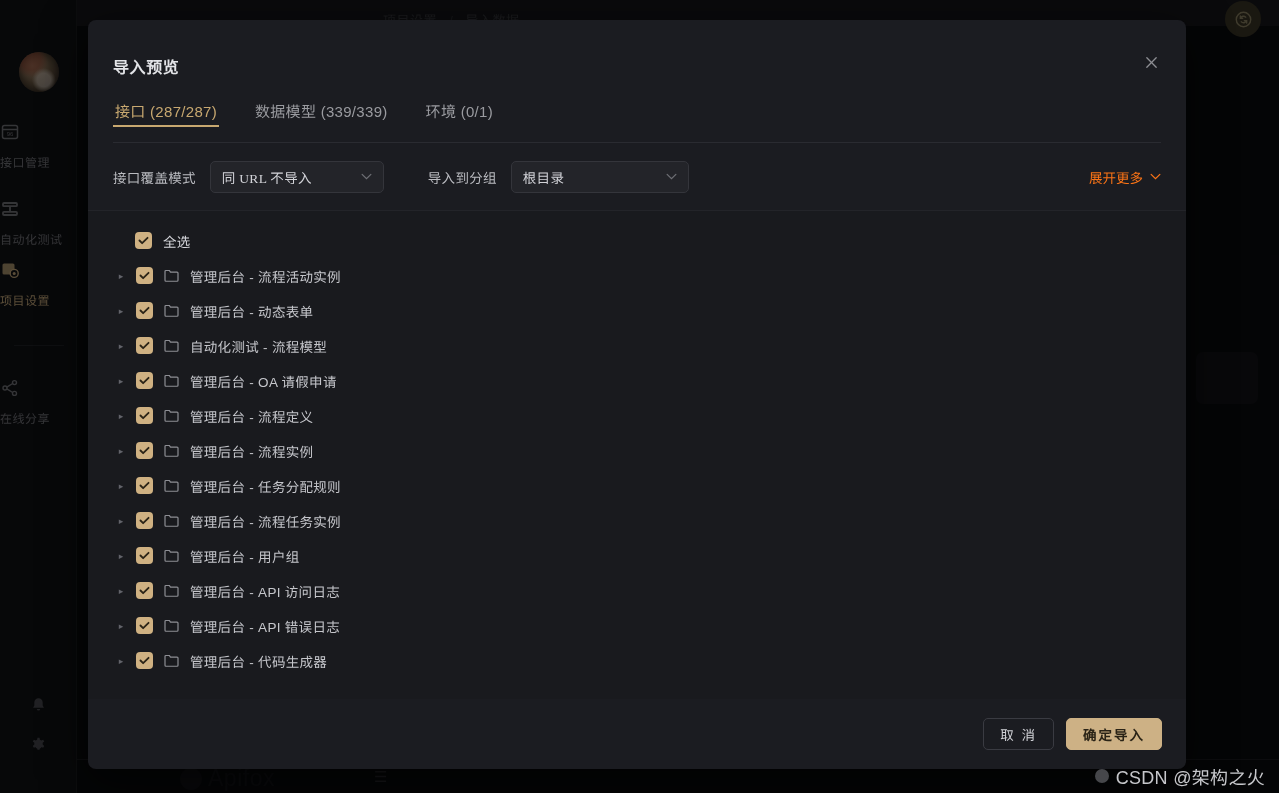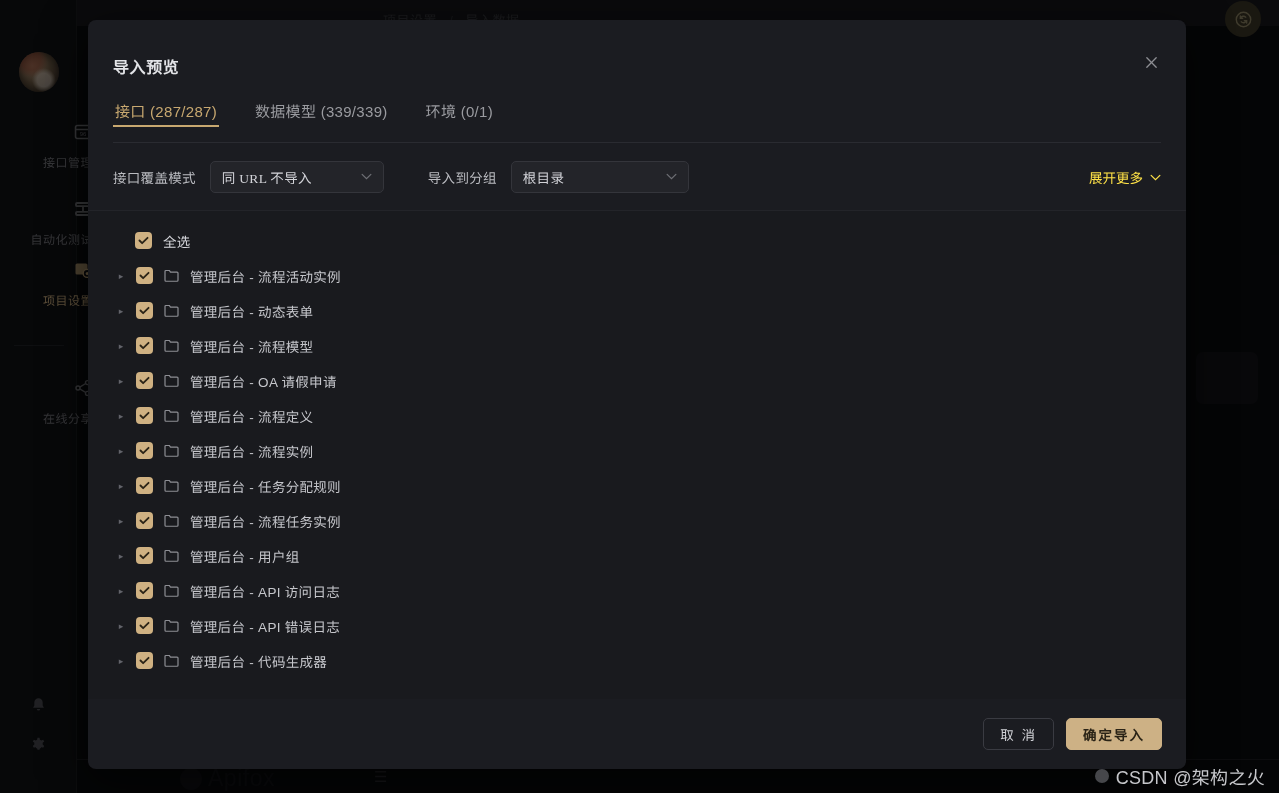--- a/index.html
+++ b/index.html
@@ -29,21 +29,21 @@
     border-radius:50%; overflow:hidden;
     background:radial-gradient(circle at 35% 35%, #b79a7c 0%, #6d5a44 45%, #3a3129 100%);
     box-shadow:inset 0 0 10px rgba(0,0,0,.55);
   }
   .avatar::after{
     content:""; position:absolute; inset:0;
     background:radial-gradient(circle at 62% 70%, rgba(225,215,205,.55) 0 18%, transparent 32%),
                radial-gradient(circle at 30% 22%, rgba(150,70,50,.55) 0 22%, transparent 40%);
   }
   .nav-item {
-    position:absolute; left:16px; width:77px; text-align:right;
+    position:absolute; left:0; width:77px; text-align:left;
     color:#74757a; cursor:pointer;
   }
   .nav-item .nic { display:block; height:24px; line-height:24px; margin-bottom:7px; }
   .nav-item .nlbl { font-size:12px; letter-spacing:.5px; }
   .nav-item.active { color:#c8ab7c; }
   #nav0{ top:122px; } #nav1{ top:199px; } #nav2{ top:260px; } #nav3{ top:378px; }
   .nav-sep { position:absolute; left:14px; top:345px; width:50px; height:1px; background:#212227; }
   .bottom-icon {
     position:absolute; left:0; width:77px; text-align:center; color:#4a4b50; cursor:pointer;
   }
@@ -126,21 +126,21 @@
   .select {
     height:32px; border:1px solid #34353b; border-radius:5px; background:#232429;
     display:flex; align-items:center; padding:0 11px; cursor:pointer; gap:10px;
     font-size:13.5px; color:#d2d3d8; letter-spacing:.3px;
   }
   #sel-overwrite { width:174px; justify-content:space-between; margin-right:44px;font-family:Liberation Serif, serif; }
   #sel-group { width:178px; justify-content:space-between; }
   .caret { color:#6e6f75; font-size:11px; line-height:1; }
   .expand-more {
     position:absolute; right:25px; top:50%; transform:translateY(-50%);
-    font-size:13.5px; color:#fde047; cursor:pointer; display:flex; align-items:center; gap:7px;
+    font-size:13.5px; color:#f97316; cursor:pointer; display:flex; align-items:center; gap:7px;font-family:Liberation Mono, monospace;
   }
 
   .list-area {
     flex:1 1 auto; overflow:hidden; background:#191a1e;
     padding:12px 25px 8px; position:relative;
   }
   .row {
     display:flex; align-items:center; height:35px; cursor:pointer; position:relative;
   }
   .row .arrow {
@@ -368,21 +368,21 @@
             <span class="cb">
               <svg width="11" height="9" viewBox="0 0 12 10" fill="none" stroke="#2b2417" stroke-width="2" stroke-linecap="round" stroke-linejoin="round">
                 <path d="M1.5 5 4.5 8 10.5 2"></path>
               </svg>
             </span>
             <span class="folder">
               <svg width="15" height="13" viewBox="0 0 16 14" fill="none" stroke="#8d8e94" stroke-width="1.3" stroke-linejoin="round">
                 <path d="M1 12.2V2.6a1 1 0 0 1 1-1h3.6l1.3 1.7H14a1 1 0 0 1 1 1v7.9a1 1 0 0 1-1 1H2a1 1 0 0 1-1-1z"></path>
               </svg>
             </span>
-            <span class="label">管理后台 - 流程模型</span>
+            <span class="label">自动化测试 - 流程模型</span>
           </div>
           <div class="row">
             <span class="arrow">▸</span>
             <span class="cb">
               <svg width="11" height="9" viewBox="0 0 12 10" fill="none" stroke="#2b2417" stroke-width="2" stroke-linecap="round" stroke-linejoin="round">
                 <path d="M1.5 5 4.5 8 10.5 2"></path>
               </svg>
             </span>
             <span class="folder">
               <svg width="15" height="13" viewBox="0 0 16 14" fill="none" stroke="#8d8e94" stroke-width="1.3" stroke-linejoin="round">

